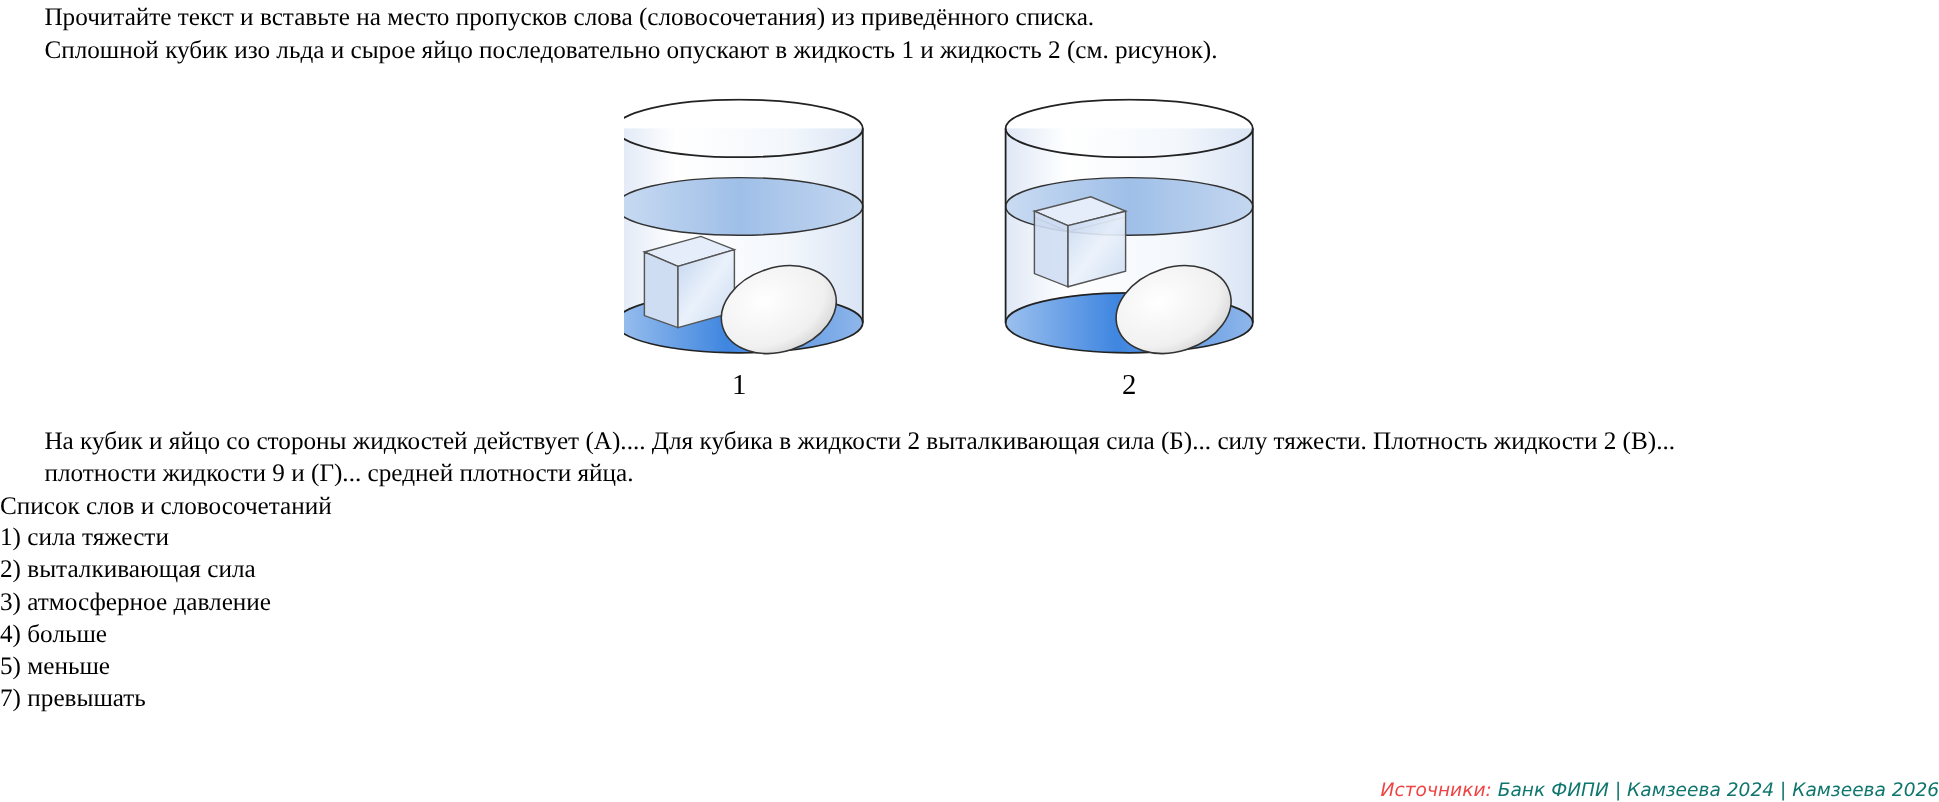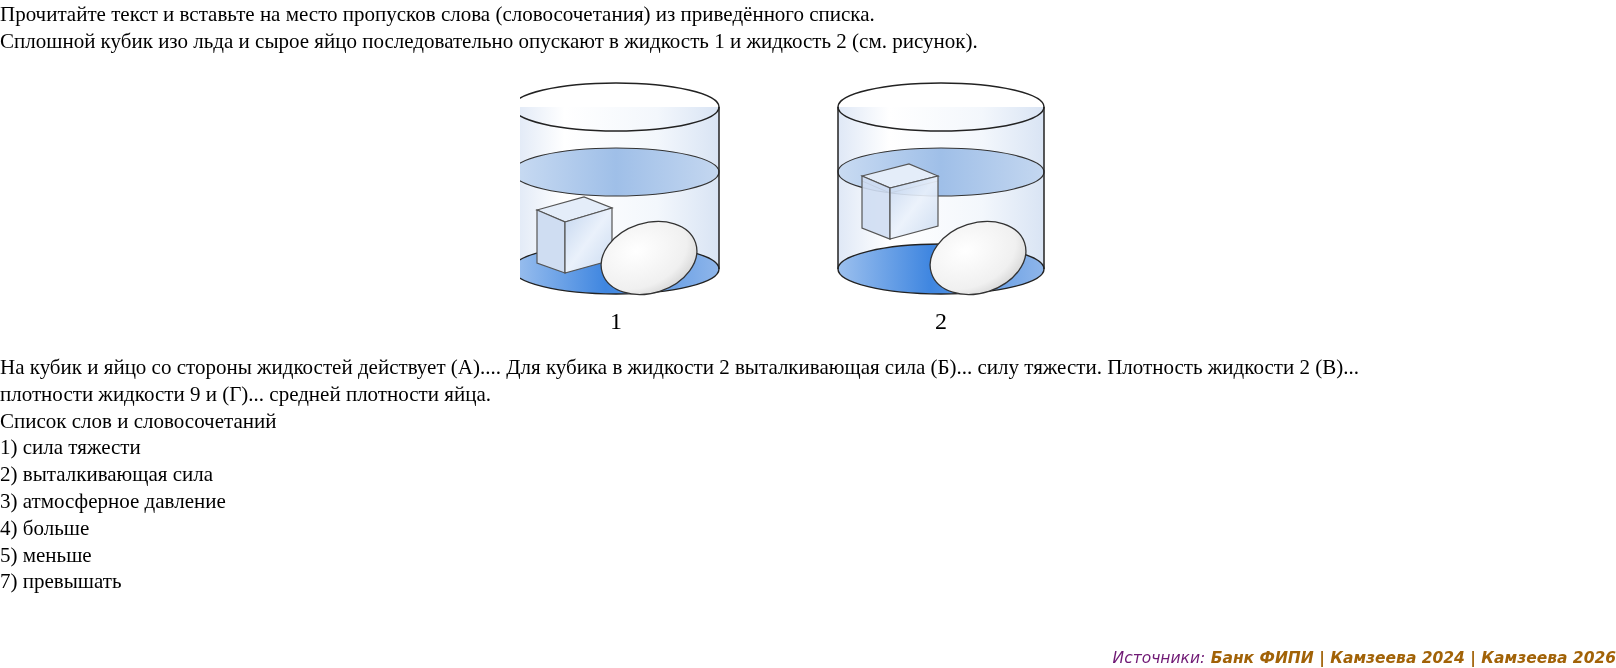--- a/index.html
+++ b/index.html
@@ -2,38 +2,38 @@
 <html><head>
 <meta charset="utf-8">
 <style>
   html, body { margin: 0; padding: 0; background: #ffffff; }
   body {
     width: 1616px; height: 668px; position: relative; overflow: hidden;
     font-family: "Liberation Serif", "DejaVu Serif", serif;
     font-size: 21px; color: #000; line-height: 26.8px;
   }
   .task { position: absolute; left: 0; top: 1px; width: 1616px; }
-  .line { white-space: nowrap; }
+  .line { white-space: nowrap; padding-left: 37px; }
   .figure {
     position: absolute; left: 520px; top: 82px; width: 560px; height: 262px;
   }
   .figure svg { position: absolute; left: 0; top: 0; }
   .fig-label {
     position: absolute; font-size: 24px; text-align: center; width: 40px;
   }
   .after { position: absolute; left: 0; top: 354px; width: 1368px; }
   .list-title { }
   .list-item { white-space: nowrap; }
   .sources {
     position: absolute; right: 0; top: 645px;
     font-family: "DejaVu Sans", "Liberation Sans", sans-serif;
     font-style: italic; font-size: 15.5px; white-space: nowrap;
   }
-  .sources .lbl { color: #701a75; }
-  .sources .src { color: #a16207; font-weight: bold; }
+  .sources .lbl { color: #ef4444; }
+  .sources .src { color: #0f766e; }
 </style>
 </head>
 <body>
 
 <div class="task">
   <div class="line">Прочитайте текст и вставьте на место пропусков слова (словосочетания) из приведённого списка.</div>
   <div class="line">Сплошной кубик изо льда и сырое яйцо последовательно опускают в жидкость 1 и жидкость 2 (см. рисунок).</div>
 </div>
 
 <div class="figure">

